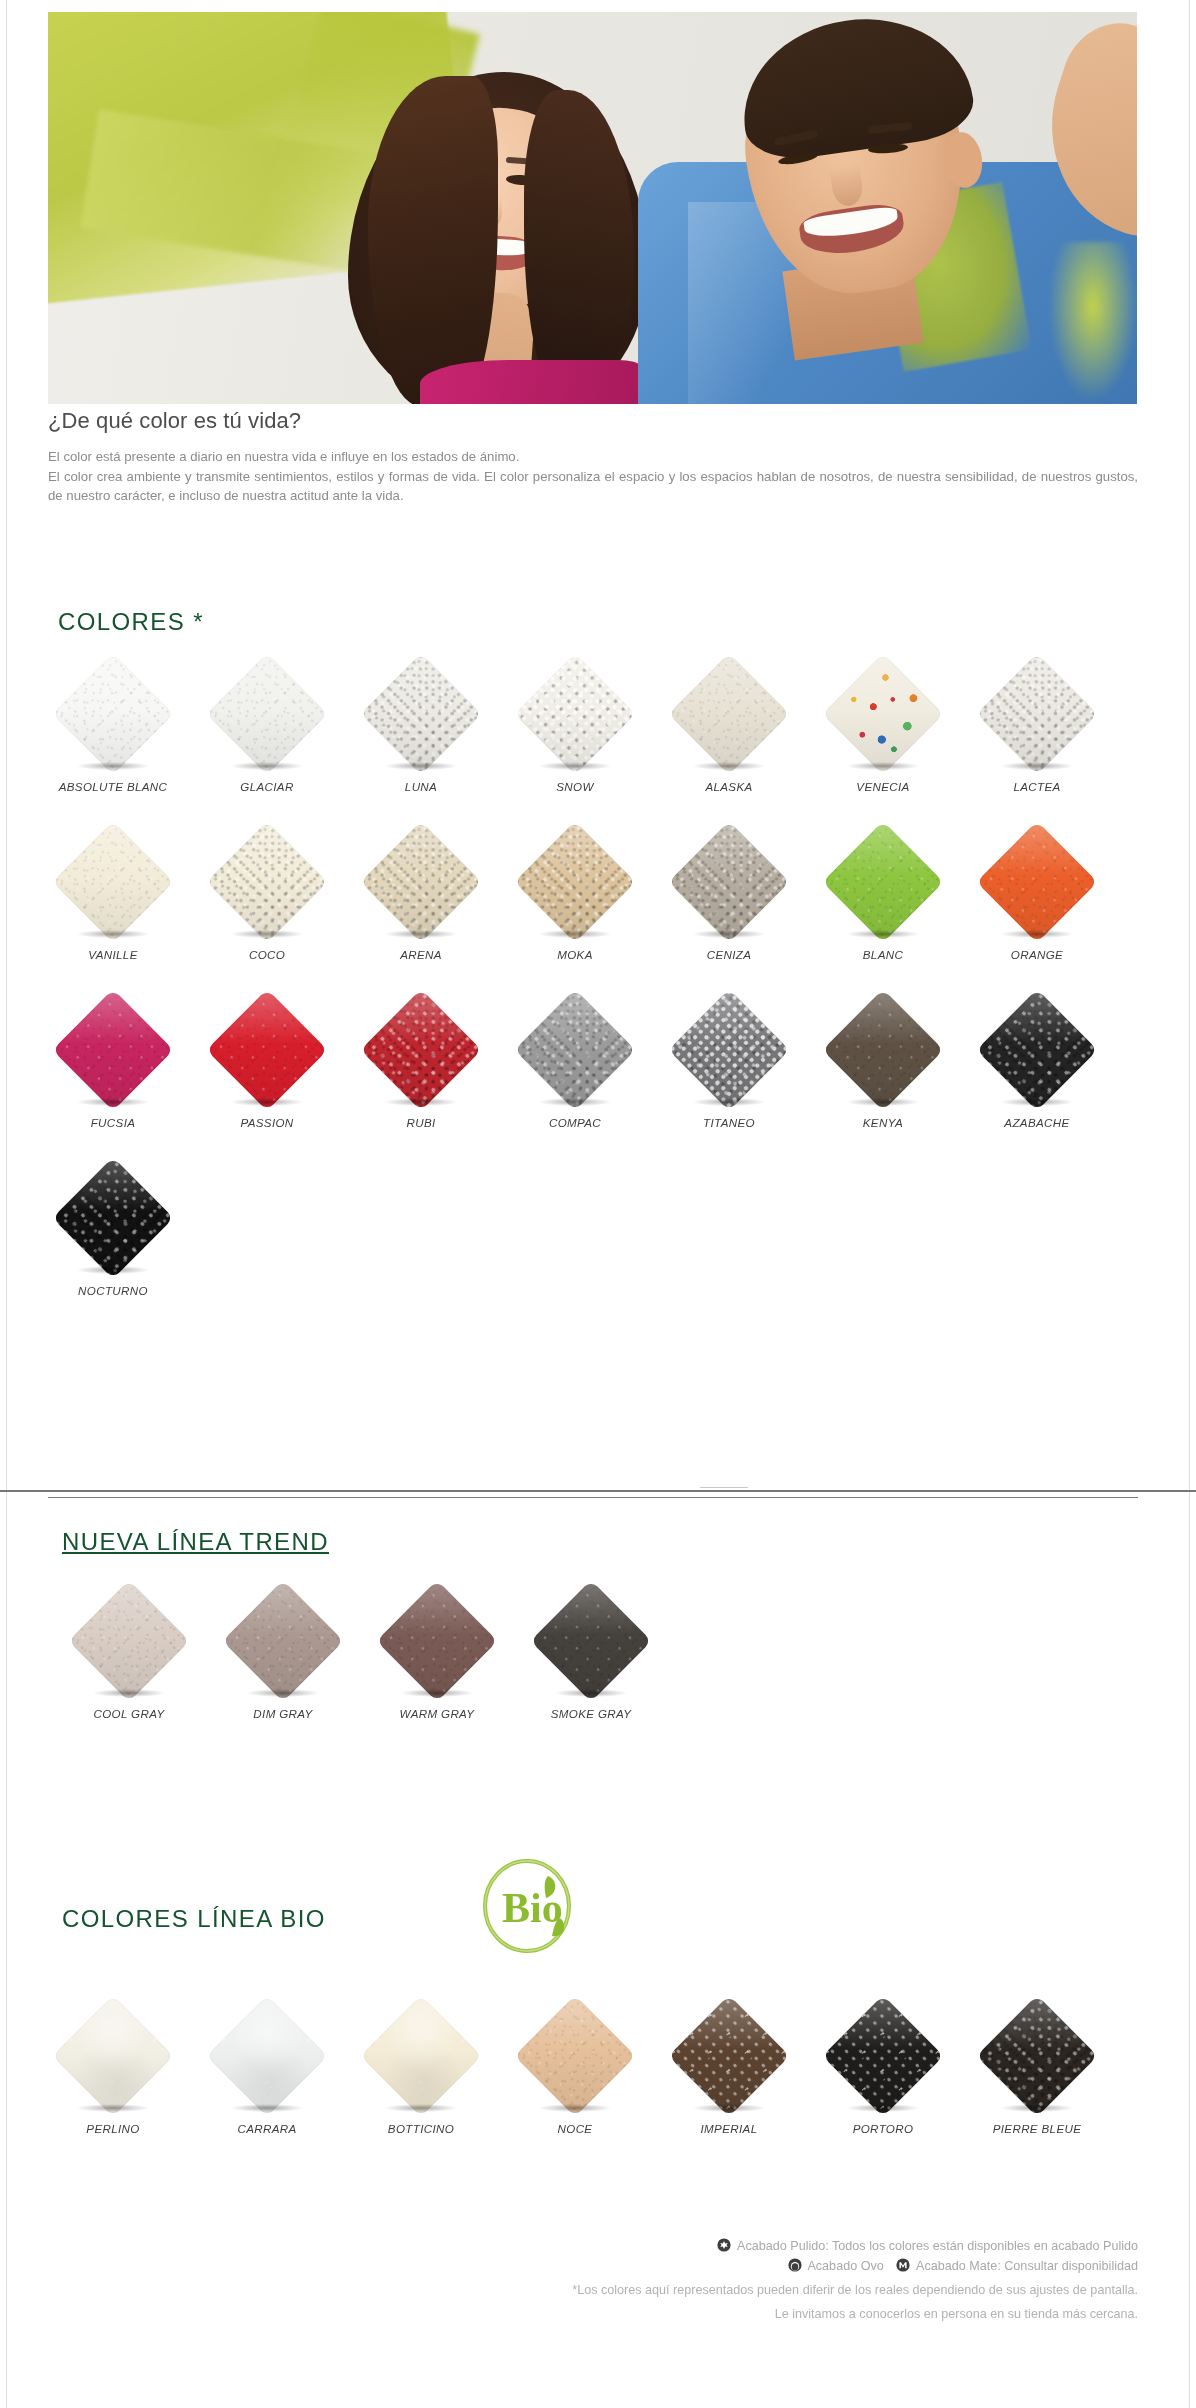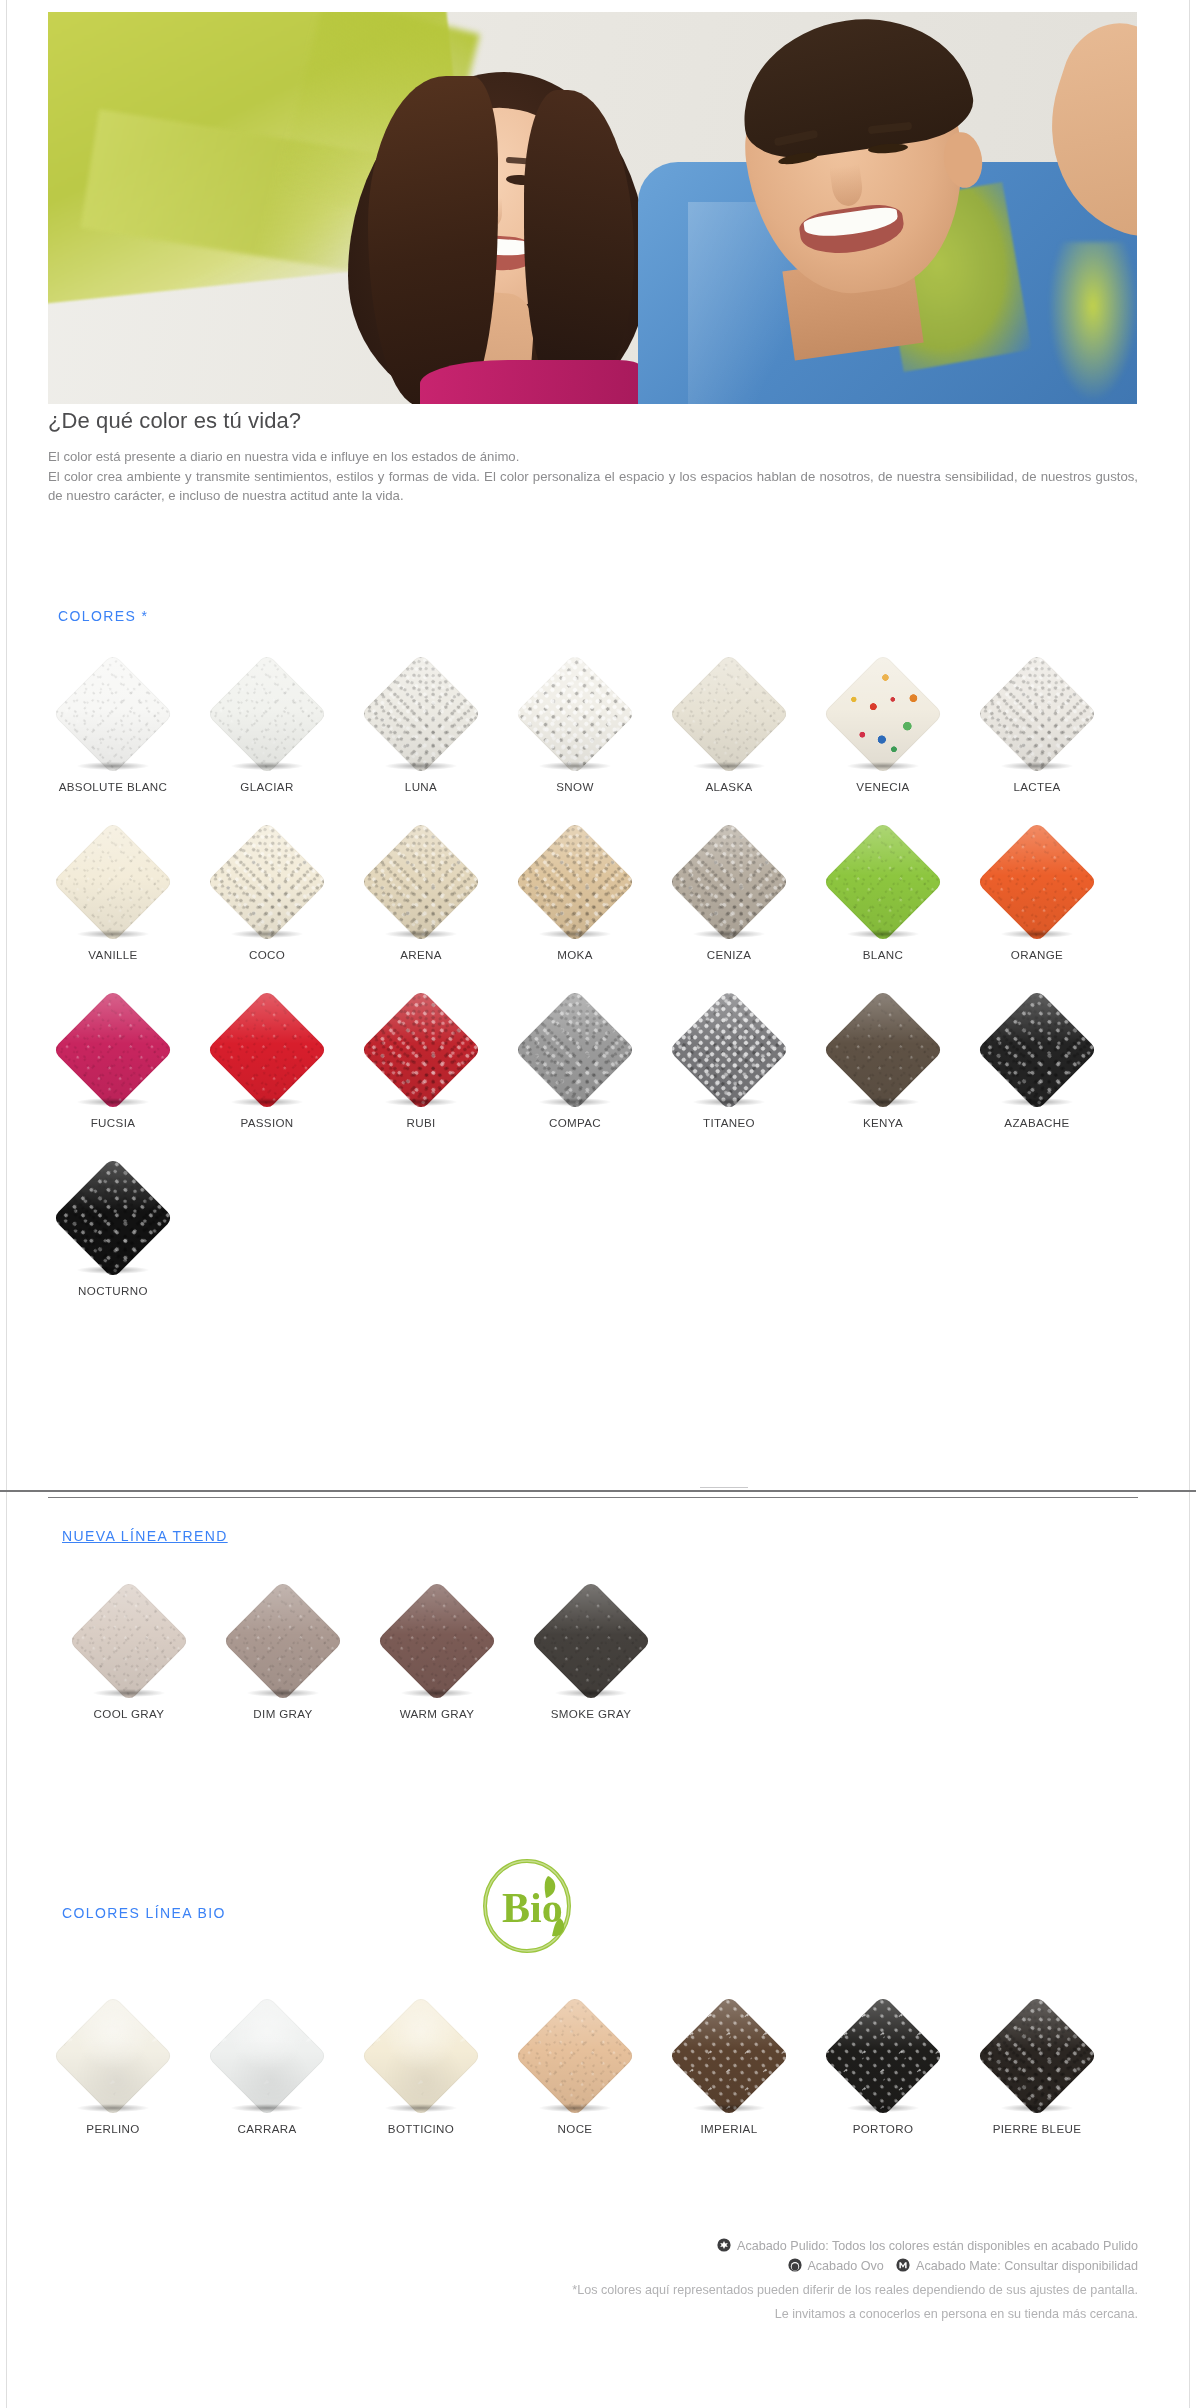--- a/index.html
+++ b/index.html
@@ -268,24 +268,24 @@
     line-height: 19.6px;
     color: #8c8c8e;
     text-align: justify;
   }
   .intro p .ln { display: block; }
   .intro p .ln.nojust { text-align: left; }
 
   
   .sec-title {
     position: absolute;
-    font-size: 14px;
+    font-size: 24px;
     font-weight: 400;
     letter-spacing: 1.4px;
-    color: #3b82f6;
+    color: #14532d;
   }
   #colores-title { left: 58px; top: 608px; }
   #trend-title   { left: 62px; top: 1528px; text-decoration: underline; }
   #bio-title     { left: 62px; top: 1905px; }
 
   
   .swatch-grid {
     position: absolute;
     display: flex;
     flex-wrap: wrap;
@@ -294,20 +294,21 @@
   #grid-trend   { left: 52px; top: 1575px; width: 640px; }
   #grid-bio     { left: 36px; top: 1990px; width: 1110px; }
 
   .swatch-cell {
     width: 154px;
     height: 168px;
     position: relative;
     display: flex;
     flex-direction: column;
     align-items: center;
+    font-style: italic;
   }
   #grid-trend .swatch-cell { width: 154px; height: 168px; }
 
   .diamond-wrap {
     position: relative;
     width: 124px;
     height: 124px;
     margin-top: 4px;
   }
   .diamond {

